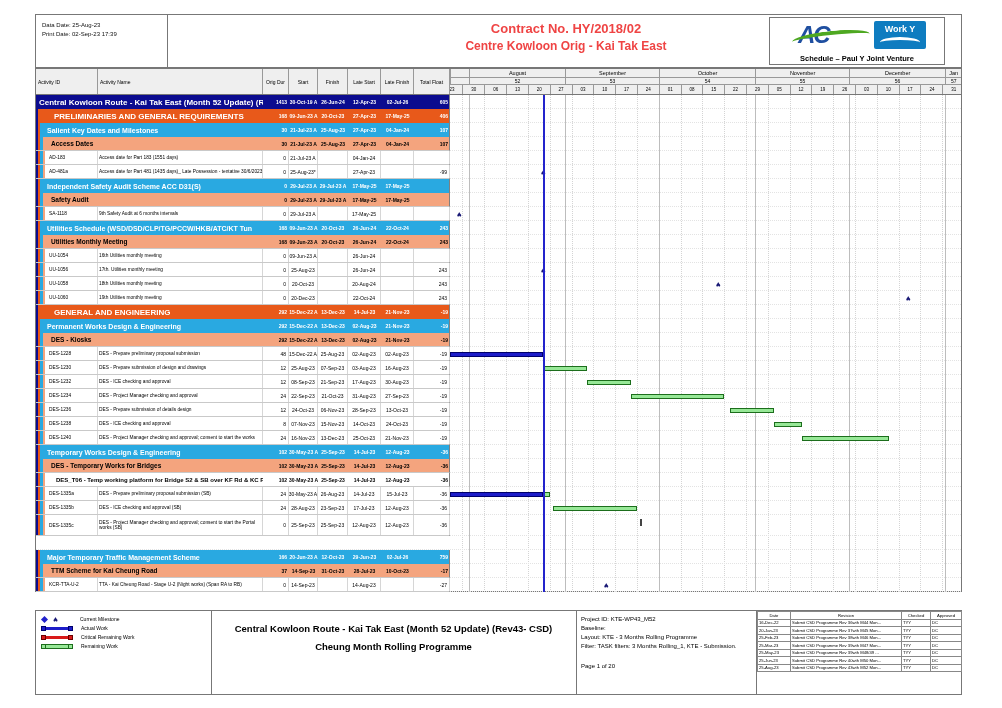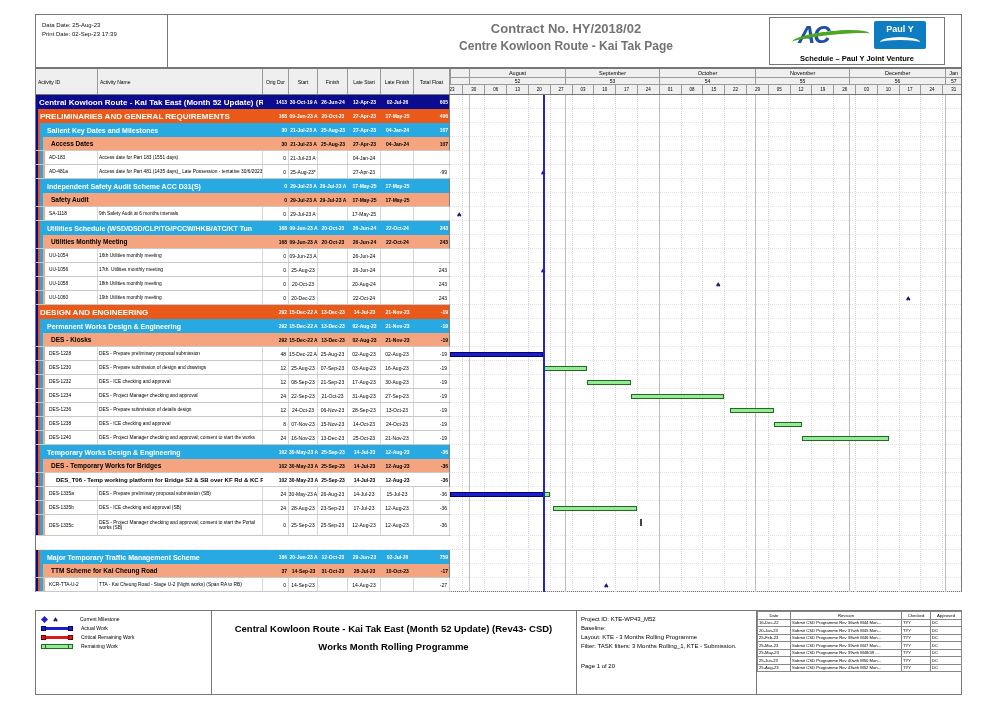--- a/index.html
+++ b/index.html
@@ -2,21 +2,21 @@
 <html><head>
 <meta charset="utf-8">
 <style>
   html,body{margin:0;padding:0;background:#ffffff;width:1002px;height:708px;overflow:hidden;
     font-family:"Liberation Sans",sans-serif;-webkit-font-smoothing:antialiased;}
   #page{position:absolute;left:35px;top:14px;width:927px;height:682px;}
 
   
   #hdr{position:absolute;left:0;top:0;width:927px;height:54px;border:1px solid #777;background:#fff;box-sizing:border-box;}
   #hdr-dates{position:absolute;left:0;top:0;width:132px;height:52px;border-right:1px solid #777;font-size:6px;color:#111;padding:6px 0 0 6px;box-sizing:border-box;line-height:9px;}
-  #hdr-title{position:absolute;left:300px;top:6px;width:460px;text-align:center;color:#737373;}
+  #hdr-title{position:absolute;left:300px;top:6px;width:460px;text-align:center;color:#ef4444;}
   #hdr-title .t1{font-size:13px;font-weight:bold;}
   #hdr-title .t2{font-size:12px;font-weight:bold;margin-top:3px;}
   #logobox{position:absolute;left:733px;top:2px;width:176px;height:48px;border:1px solid #777;box-sizing:border-box;background:#fff;}
   #logo-ac{position:absolute;left:28px;top:4px;width:70px;height:26px;color:#1f4fa0;font-weight:bold;font-style:italic;font-size:24px;line-height:26px;letter-spacing:-2px;}
   #logo-ac .swoosh{position:absolute;left:-6px;top:9px;width:78px;height:10px;border-top:4px solid #4ea821;border-radius:50%;transform:rotate(-6deg);}
   #logo-py{position:absolute;left:104px;top:3px;width:52px;height:28px;background:#0e7cc0;color:#fff;border-radius:2px;text-align:center;}
   #logo-py .pyt{font-size:9px;font-weight:bold;margin-top:3px;}
   #logo-py .pyw{margin:3px auto 0;width:40px;height:8px;border-top:3px solid #fff;border-radius:50%;}
   #jv-name{position:absolute;left:0;bottom:1px;width:100%;text-align:center;font-size:7.5px;font-weight:bold;color:#000;}
 
@@ -53,21 +53,21 @@
   .c-date{justify-content:center;}
   .task .cell{border-right:1px solid #d6d6d6;}
   .task .c-id{padding-left:13px;font-size:4.8px;}
   .task .c-name{font-size:4.8px;}
   .tall .c-name{white-space:normal;line-height:5.5px;}
   .bandrow .c-name{grid-column:1/3;font-weight:bold;}
   .band0 .tpart,.band1 .tpart,.band2 .tpart{border-bottom:none;}
   .band0 .cell,.band1 .cell,.band2 .cell{color:#fff;font-weight:bold;}
   .band3 .cell{color:#000;font-weight:bold;}
   .band0 .c-name{font-size:8px;padding-left:3px;}
-  .band1 .c-name{font-size:8px;padding-left:4px;}
+  .band1 .c-name{font-size:8px;padding-left:18px;}
   .band2 .c-name{font-size:7px;padding-left:11px;}
   .band3 .c-name{font-size:6.5px;padding-left:15px;}
   .sub .c-name{font-size:6px;padding-left:20px;font-weight:bold;}
   .sub .cell{font-weight:bold;}
 
   
   .bar{position:absolute;top:4.5px;height:5px;box-sizing:border-box;}
   .bar-actual{background:#1d1dc9;border:1px solid #00006b;}
   .bar-remaining{background:#97e897;border:1px solid #1c6e1c;}
   .ms{position:absolute;top:2px;width:8px;height:10px;color:#181875;font-size:8px;line-height:10px;text-align:center;transform:rotate(180deg);}
@@ -103,29 +103,29 @@
 
 <div id="page">
 
   <div id="hdr">
     <div id="hdr-dates">
       <div>Data Date: 25-Aug-23</div>
       <div>Print Date: 02-Sep-23 17:39</div>
     </div>
     <div id="hdr-title">
       <div class="t1">Contract No. HY/2018/02</div>
-      <div class="t2">Centre Kowloon Route - Kai Tak Page</div>
+      <div class="t2">Centre Kowloon Orig - Kai Tak East</div>
     </div>
     <div id="logobox">
       <div id="logo-ac">
         <span>AC</span>
         <span class="swoosh"></span>
       </div>
       <div id="logo-py">
-        <div class="pyt">Paul Y</div>
+        <div class="pyt">Work Y</div>
         <div class="pyw"></div>
       </div>
       <div id="jv-name">Schedule – Paul Y Joint Venture</div>
     </div>
   </div>
 
   <div id="sched">
     <div id="thead">
       <div id="thead-left">
         <div>Activity ID</div>
@@ -485,21 +485,21 @@
           </div>
           <div class="cpart">
             <div class="ms" style="left: 454.03px;">♥</div>
           </div>
         </div>
         <div class="srow band1 bandrow">
           <div class="tpart" style="background: rgb(232, 89, 26);">
             <div class="strips">
               <i style="background: rgb(11, 11, 143);"></i>
             </div>
-            <div class="cell c-name">DESIGN AND ENGINEERING</div>
+            <div class="cell c-name">GENERAL AND ENGINEERING</div>
             <div class="cell c-num">292</div>
             <div class="cell c-date">15-Dec-22 A</div>
             <div class="cell c-date">13-Dec-23</div>
             <div class="cell c-date">14-Jul-23</div>
             <div class="cell c-date">21-Nov-23</div>
             <div class="cell c-num">-19</div>
           </div>
           <div class="cpart"></div>
         </div>
         <div class="srow band2 bandrow">
@@ -891,21 +891,21 @@
             <span class="sq"></span>
             <span class="bd"></span>
             <span class="sq"></span>
           </span>
         <span class="lg-lab">Remaining Work</span>
       </div>
     </div>
 
     <div id="ftitle">
       <div class="f1">Central Kowloon Route - Kai Tak East (Month 52 Update) (Rev43- CSD)</div>
-      <div class="f2">Works Month Rolling Programme</div>
+      <div class="f2">Cheung Month Rolling Programme</div>
     </div>
 
     <div id="finfo">
       <div>Project ID: KTE-WP43_M52</div>
       <div>Baseline:</div>
       <div>Layout: KTE - 3 Months Rolling Programme</div>
       <div>Filter: TASK filters: 3 Months Rolling_1, KTE - Submission.</div>
     </div>
     <div id="fpage">Page 1 of 20</div>
 

